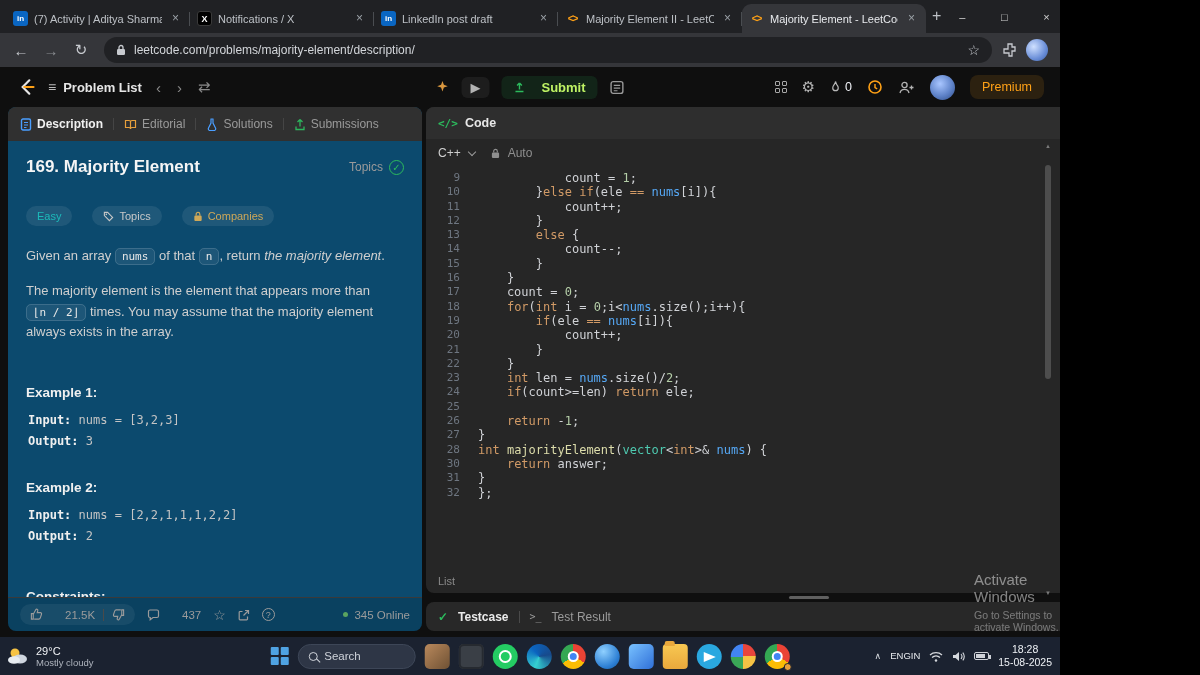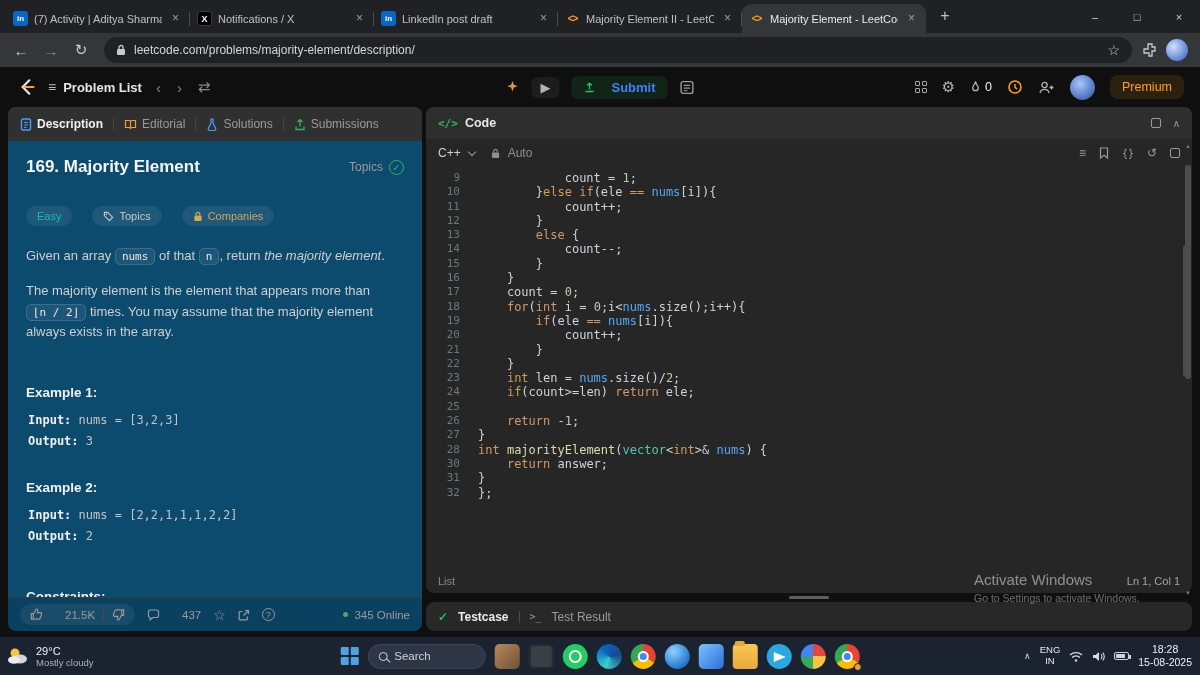--- a/index.html
+++ b/index.html
@@ -1,17 +1,17 @@
 <!DOCTYPE html>
 <html><head>
 <meta charset="utf-8">
 <style>
 *{margin:0;padding:0;box-sizing:border-box}
 html,body{width:1200px;height:675px;overflow:hidden;background:#000;font-family:"Liberation Sans",sans-serif}
-.screen{position:relative;width:1200px;height:675px;background:#0f0f0f;overflow:hidden;color:#e8e8e8}
+.screen{position:relative;width:1060px;height:675px;background:#0f0f0f;overflow:hidden;color:#e8e8e8}
 
 
 .tabstrip{position:absolute;top:0;left:0;right:0;height:33px;background:#202124;display:flex;align-items:flex-end;padding-left:6px}
 .tabs{display:flex;align-items:flex-end;height:33px}
 .tab{width:184px;height:29px;display:flex;align-items:center;gap:6px;padding:0 7px;border-radius:9px 9px 0 0;color:#bdc1c6;font-size:11px;position:relative;cursor:default}
 .tab.active{background:#35363a;color:#e8eaed}
 .tab:not(.active)::after{content:"";position:absolute;right:0;top:8px;height:14px;width:1px;background:#4a4d51}
 .tablabel{flex:1;white-space:nowrap;overflow:hidden}
 .tabclose{width:15px;height:15px;border-radius:50%;text-align:center;line-height:14px;font-size:12px;color:#9aa0a6;flex:0 0 auto}
 .fav{width:15px;height:15px;border-radius:3px;font-weight:bold;font-size:8px;line-height:15px;text-align:center;flex:0 0 auto}
@@ -29,21 +29,21 @@
 .nav-avatar{width:22px;height:22px;border-radius:50%;background:radial-gradient(circle at 35% 35%,#cfe0ff,#6b8fd8 60%,#3b5ea8);margin:0 4px}
 
 
 .lcheader{position:absolute;top:67px;left:0;right:0;height:40px;display:flex;align-items:center;padding:0 16px;background:#0f0f0f}
 .lch-left{display:flex;align-items:center;gap:12px}
 .pl-group{display:flex;align-items:center;gap:7px;color:#e6e6e6;font-size:13px;font-weight:700}
 .ham{font-size:14px;color:#b9b9b9;font-weight:400}
 .hnav{color:#8a8a8a;font-size:15px;padding:0 2px}
 .lch-center{position:absolute;left:50%;top:0;height:40px;transform:translateX(-50%);display:flex;align-items:center;gap:12px}
 .runbtn{color:#b3b3b3;font-size:13px;background:rgba(255,255,255,.06);border-radius:6px;padding:3px 9px}
-.submitbtn{display:flex;align-items:center;gap:16px;background:rgba(44,187,93,.12);color:#3b82f6;font-size:13px;font-weight:700;border-radius:6px;padding:4px 12px}
+.submitbtn{display:flex;align-items:center;gap:16px;background:rgba(44,187,93,.12);color:#bef264;font-size:13px;font-weight:700;border-radius:6px;padding:4px 12px}
 .lch-right{margin-left:auto;display:flex;align-items:center;gap:15px}
 .streak{display:flex;align-items:center;gap:4px;color:#eff1f6;font-size:12.5px}
 .lc-avatar{width:25px;height:25px;border-radius:50%;background:radial-gradient(circle at 40% 35%,#a9c6ff,#5f83c9 55%,#2c4a86)}
 .premium{background:rgba(255,161,22,.12);color:#ffa116;font-size:12.5px;border-radius:8px;padding:5px 12px}
 .i-grid4{display:grid;grid-template-columns:5px 5px;gap:2px}
 .i-grid4 i{width:5px;height:5px;border:1.2px solid #a8a8a8;border-radius:1px}
 .gear{font-size:15px;color:#b3b3b3}
 
 
 .panel-left{position:absolute;left:8px;top:107px;width:414px;height:524px;background:#0c4a6e;border-radius:8px;display:flex;flex-direction:column;overflow:hidden}
@@ -132,21 +132,21 @@
 .app-blue1{background:radial-gradient(circle at 35% 30%,#8fd0ff,#2d7fd4 65%,#155a9e)}
 .app-blue2{background:linear-gradient(135deg,#79c2ff,#2f6fd8)}
 .app-folder{background:linear-gradient(#f8c852,#e9a83c);border-radius:4px}
 .app-folder::before{content:"";position:absolute;top:-3px;left:2px;width:10px;height:5px;background:#e9a83c;border-radius:2px 2px 0 0}
 .app-telegram{background:#2aa8e0}
 .app-telegram::after{content:"";position:absolute;left:7px;top:8px;border-left:12px solid #fff;border-top:5px solid transparent;border-bottom:5px solid transparent}
 .app-photos{background:conic-gradient(#e8453c 0 25%,#f6c344 25% 50%,#3aa757 50% 75%,#4285f4 75% 100%);border-radius:50%}
 .badge{position:absolute;right:-2px;bottom:-2px;width:8px;height:8px;border-radius:50%;background:#e8a03c;border:1.5px solid #1b2230}
 .tray{position:absolute;right:8px;display:flex;align-items:center;gap:9px}
 .tray-chev{color:#d5d8dd;font-size:9px}
-.lang{display:flex;flex-direction:column;align-items:center;line-height:1.15;font-size:9.5px;color:#e6e9ed}
+.lang{display:flex;flex-direction:row;align-items:center;line-height:1.15;font-size:9.5px;color:#e6e9ed}
 .i-batt{width:15px;height:8px;border:1px solid #cfd2d8;border-radius:2px;position:relative}
 .i-batt::before{content:"";position:absolute;left:1px;top:1px;bottom:1px;width:9px;background:#cfd2d8}
 .i-batt::after{content:"";position:absolute;right:-3px;top:2px;width:2px;height:4px;background:#cfd2d8}
 .clock{display:flex;flex-direction:column;align-items:center;line-height:1.25;font-size:10.5px;color:#eef1f5}
 svg{display:block}
 </style>
 </head>
 <body>
 
 <div class="screen">

